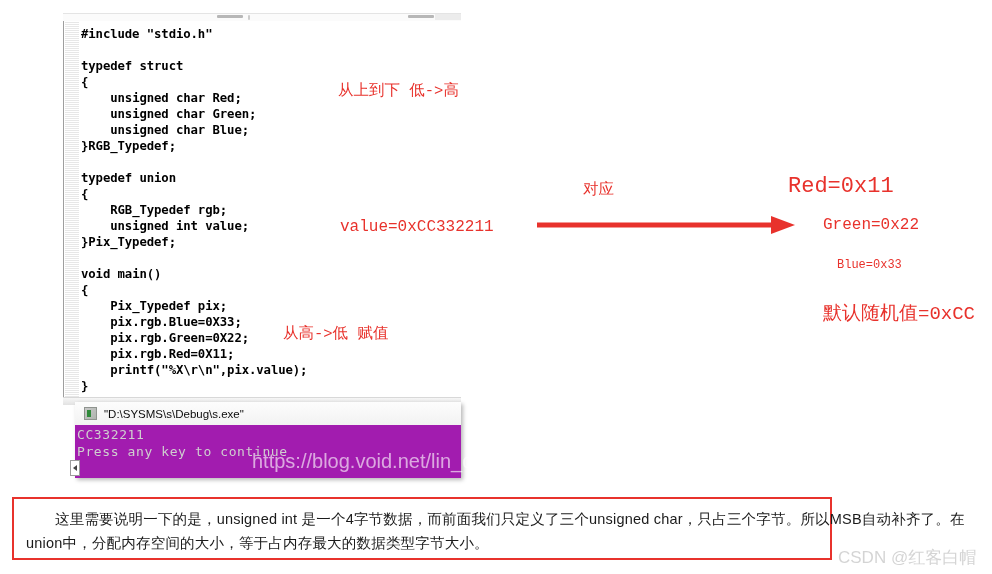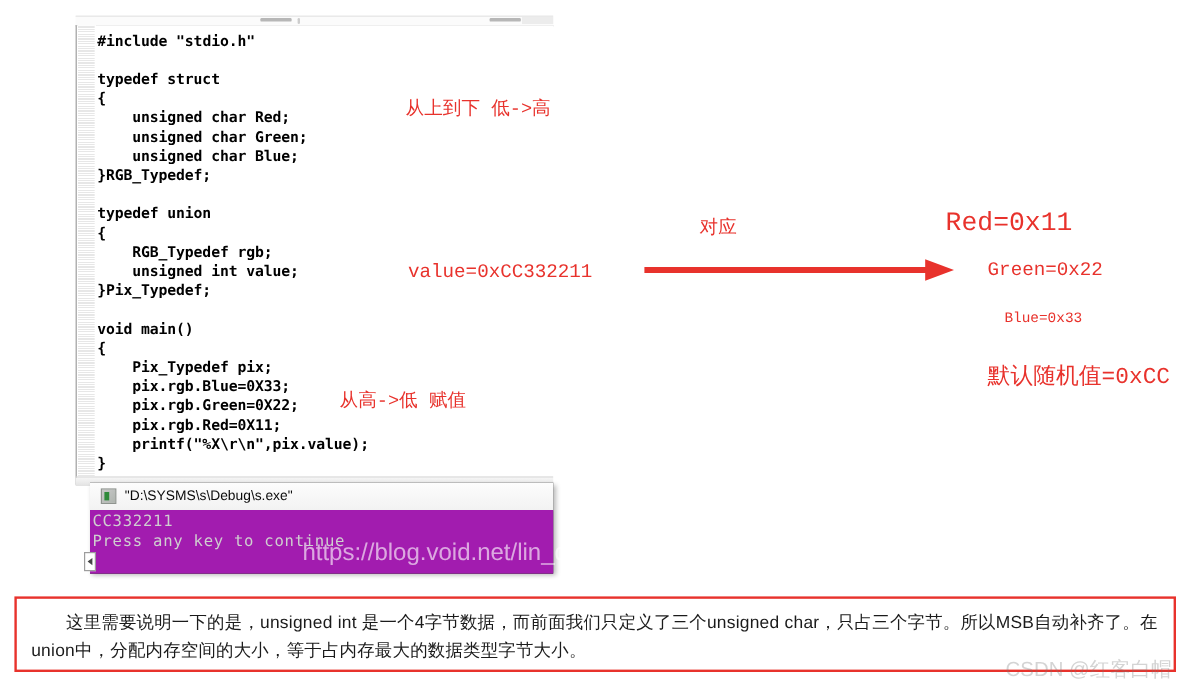--- a/index.html
+++ b/index.html
@@ -198,21 +198,21 @@
     top: 213px;
     width: 262px;
     height: 24px;
   }
 
   
   #note-box {
     position: absolute;
     left: 12px;
     top: 497px;
-    width: 968px;
+    width: 820px;
     height: 63px;
     border: 2px solid #e8322c;
     box-sizing: border-box;
     background: #ffffff;
   }
   #note-text {
     position: absolute;
     left: 12px;
     top: 8px;
     width: 944px;

